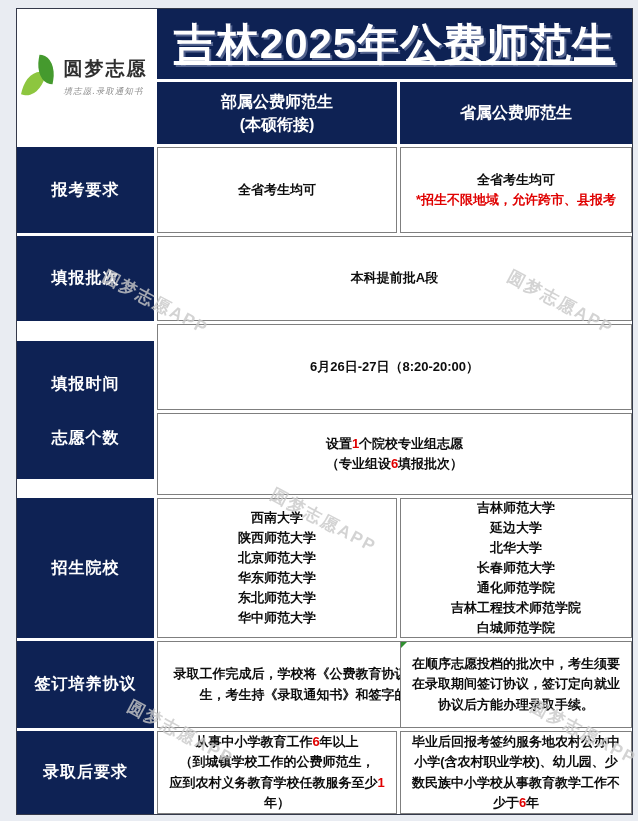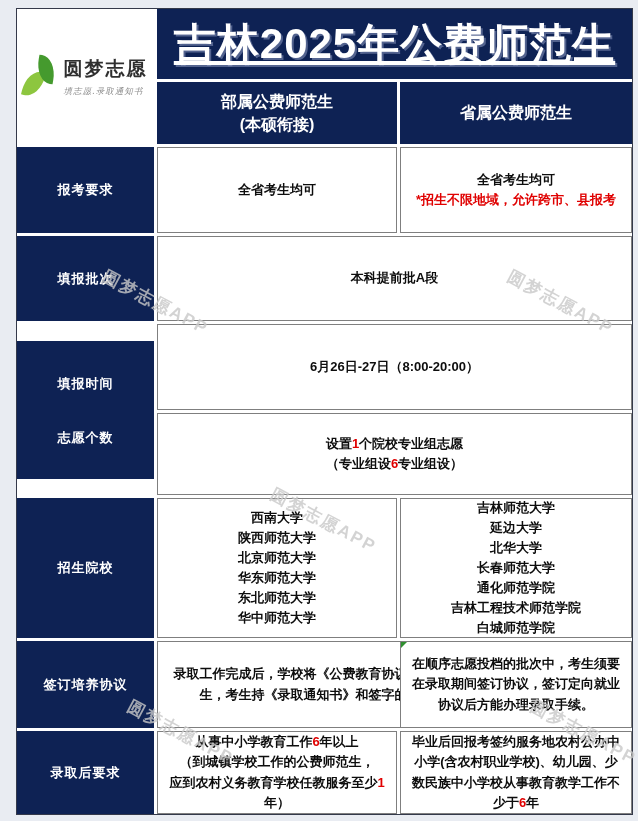--- a/index.html
+++ b/index.html
@@ -30,21 +30,21 @@
   .tagline{font-size:8.5px;color:#8f8f8f;margin-top:4px;letter-spacing:1px;
     font-family:"DejaVu Serif",serif;font-style:italic;white-space:nowrap;}
 
   .banner{left:140px;top:0;width:475px;height:70px;
     font-size:42px;font-weight:900;letter-spacing:1px;
     text-shadow:2px 2px 0 rgba(168,180,215,0.45);text-decoration:underline;}
   .colhead{top:73px;height:62px;font-size:16px;font-weight:bold;line-height:1.45;}
   .colhead.c1{left:140px;width:240px;}
   .colhead.c2{left:383px;width:232px;}
 
-  .rowlabel{left:0;width:137px;font-size:13px;font-weight:bold;letter-spacing:1px;
+  .rowlabel{left:0;width:137px;font-size:16px;font-weight:bold;letter-spacing:1px;
     display:flex;align-items:center;justify-content:center;text-align:center;}
   .cell{background:#ffffff;border:1px solid #7f7f7f;
     font-size:13px;font-weight:bold;color:#0d0d0d;line-height:1.55;
     padding:4px 7px;}
   .c1{left:140px;width:240px;}
   .c2{left:383px;width:232px;}
   .merged{left:140px;width:475px;}
   .red{color:#e00000;}
   .list-line{white-space:nowrap;}
 
@@ -83,26 +83,26 @@
   <div class="abs cell center-flex c1" style="top:138px;height:86px;">全省考生均可</div>
   <div class="abs cell center-flex c2" style="top:138px;height:86px;">
     <div>全省考生均可</div>
     <div class="red">*招生不限地域，允许跨市、县报考</div>
   </div>
 
   <div class="abs navy rowlabel" style="top:227px;height:85px;">填报批次</div>
   <div class="abs cell center-flex merged" style="top:227px;height:85px;">本科提前批A段</div>
 
   <div class="abs navy rowlabel" style="top:332px;height:86px;">填报时间</div>
-  <div class="abs cell center-flex merged" style="top:315px;height:86px;">6月26日-27日（8:00-20:00）</div>
+  <div class="abs cell center-flex merged" style="top:315px;height:86px;">6月26日-27日（8:20-20:00）</div>
 
   <div class="abs navy rowlabel" style="top:388px;height:82px;">志愿个数</div>
   <div class="abs cell center-flex merged" style="top:404px;height:82px;">
     <div><span>设置</span><span class="red">1</span><span>个院校专业组志愿</span></div>
-    <div><span>（专业组设</span><span class="red">6</span><span>专业组设）</span></div>
+    <div><span>（专业组设</span><span class="red">6</span><span>填报批次）</span></div>
   </div>
 
   <div class="abs navy rowlabel" style="top:489px;height:140px;">招生院校</div>
   <div class="abs cell center-flex c1" style="top:489px;height:140px;">
       <div class="list-line">西南大学</div>
       <div class="list-line">陕西师范大学</div>
       <div class="list-line">北京师范大学</div>
       <div class="list-line">华东师范大学</div>
       <div class="list-line">东北师范大学</div>
       <div class="list-line">华中师范大学</div>

